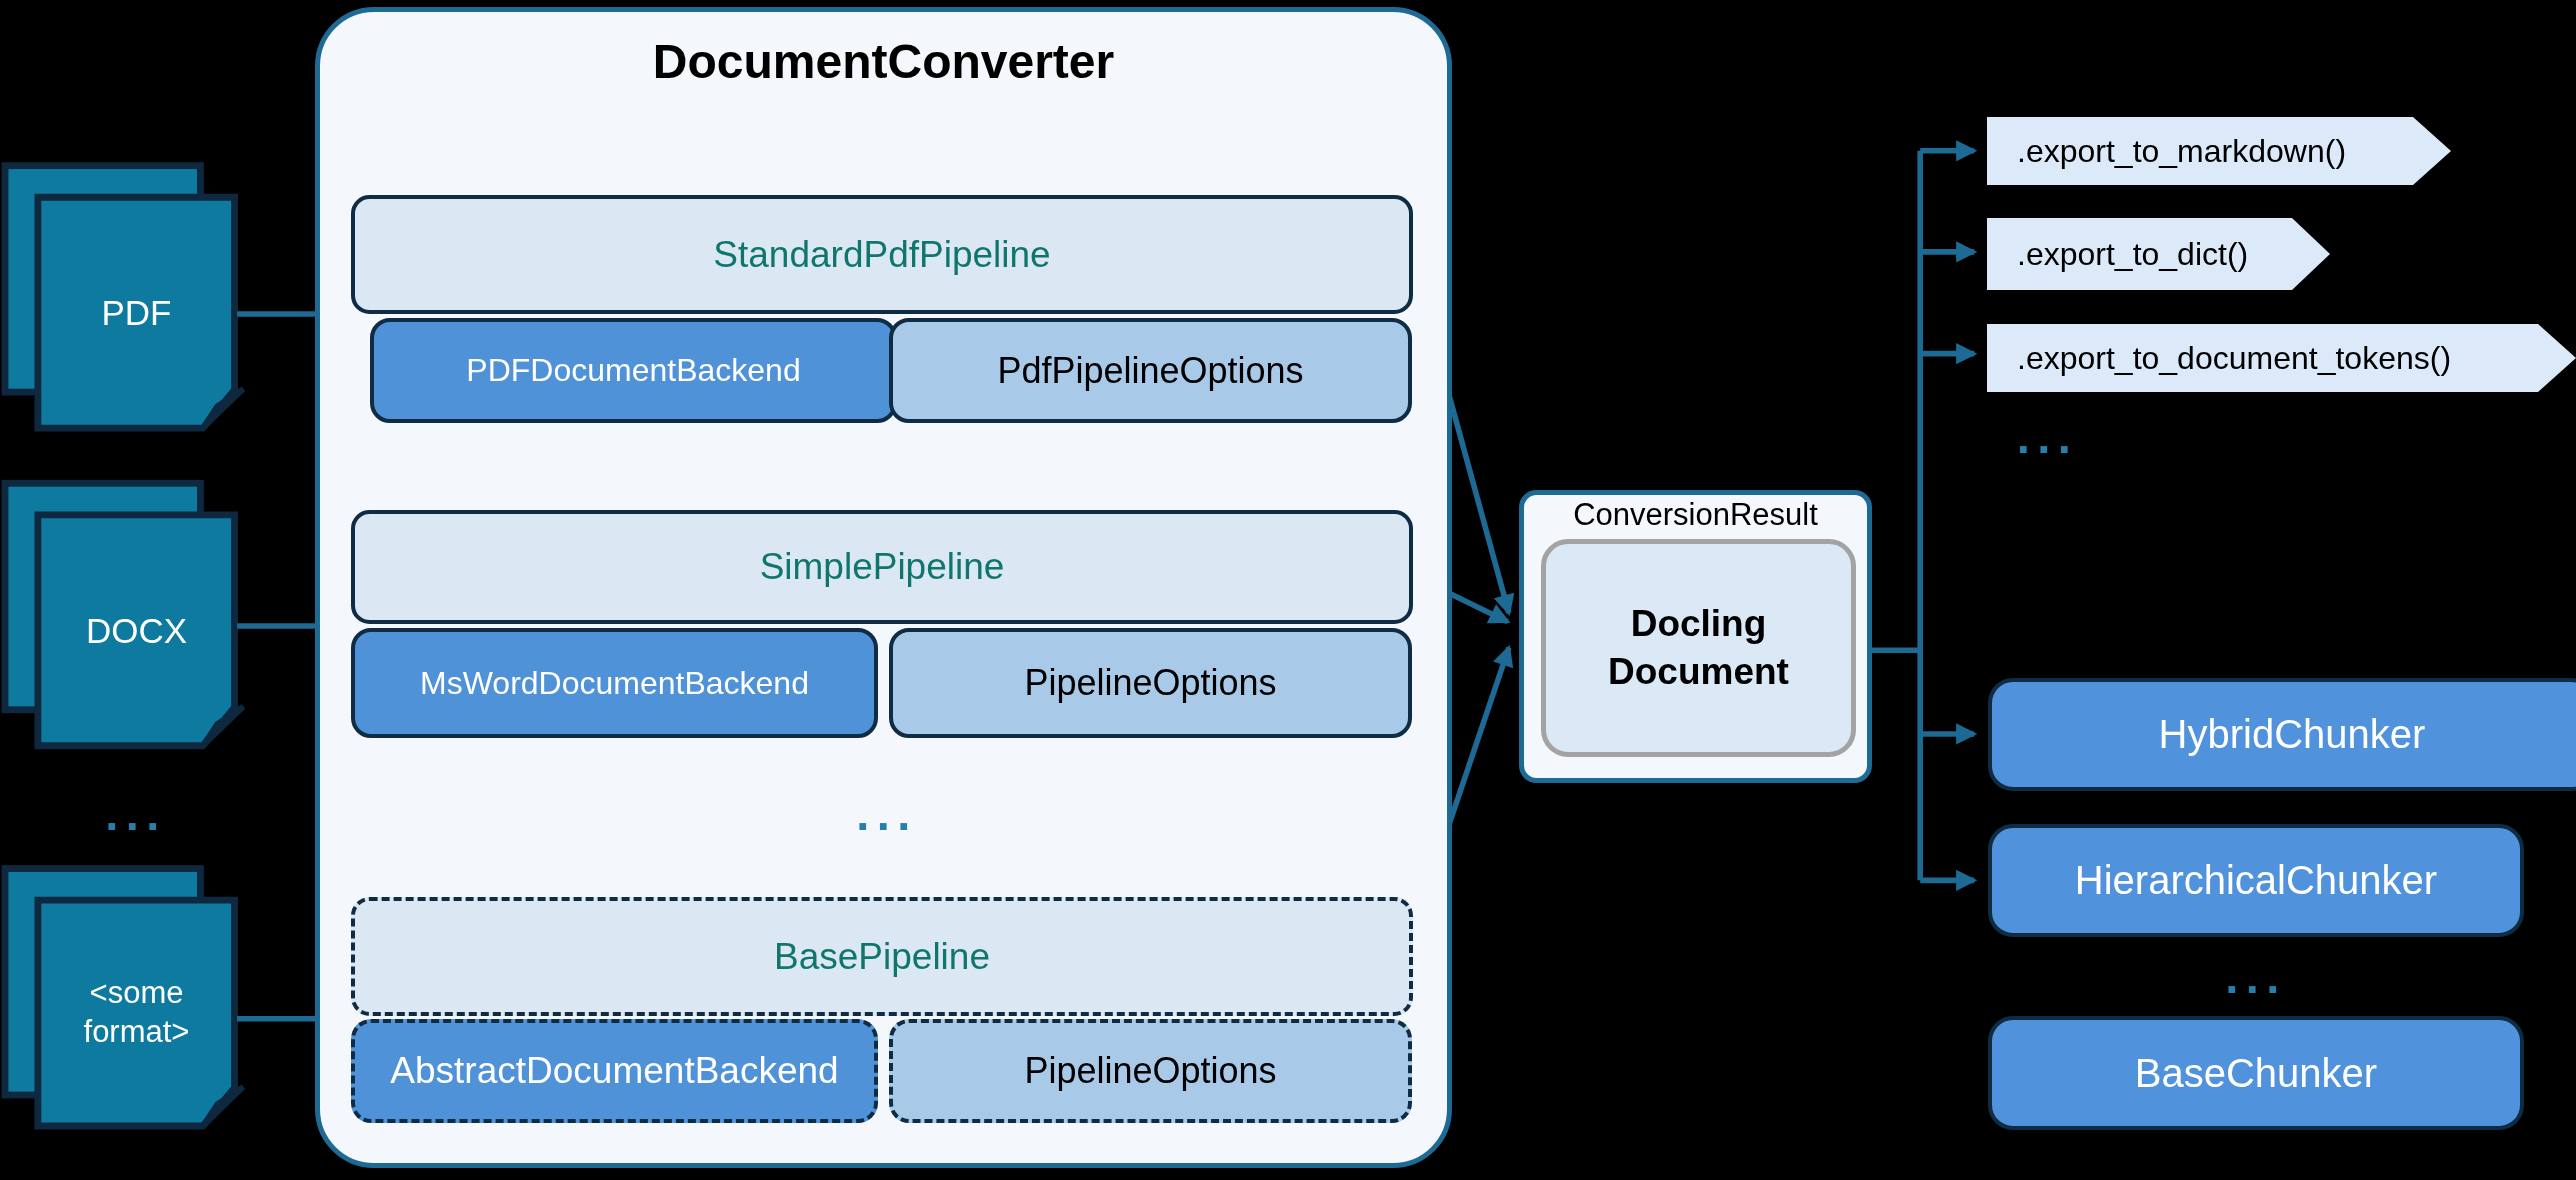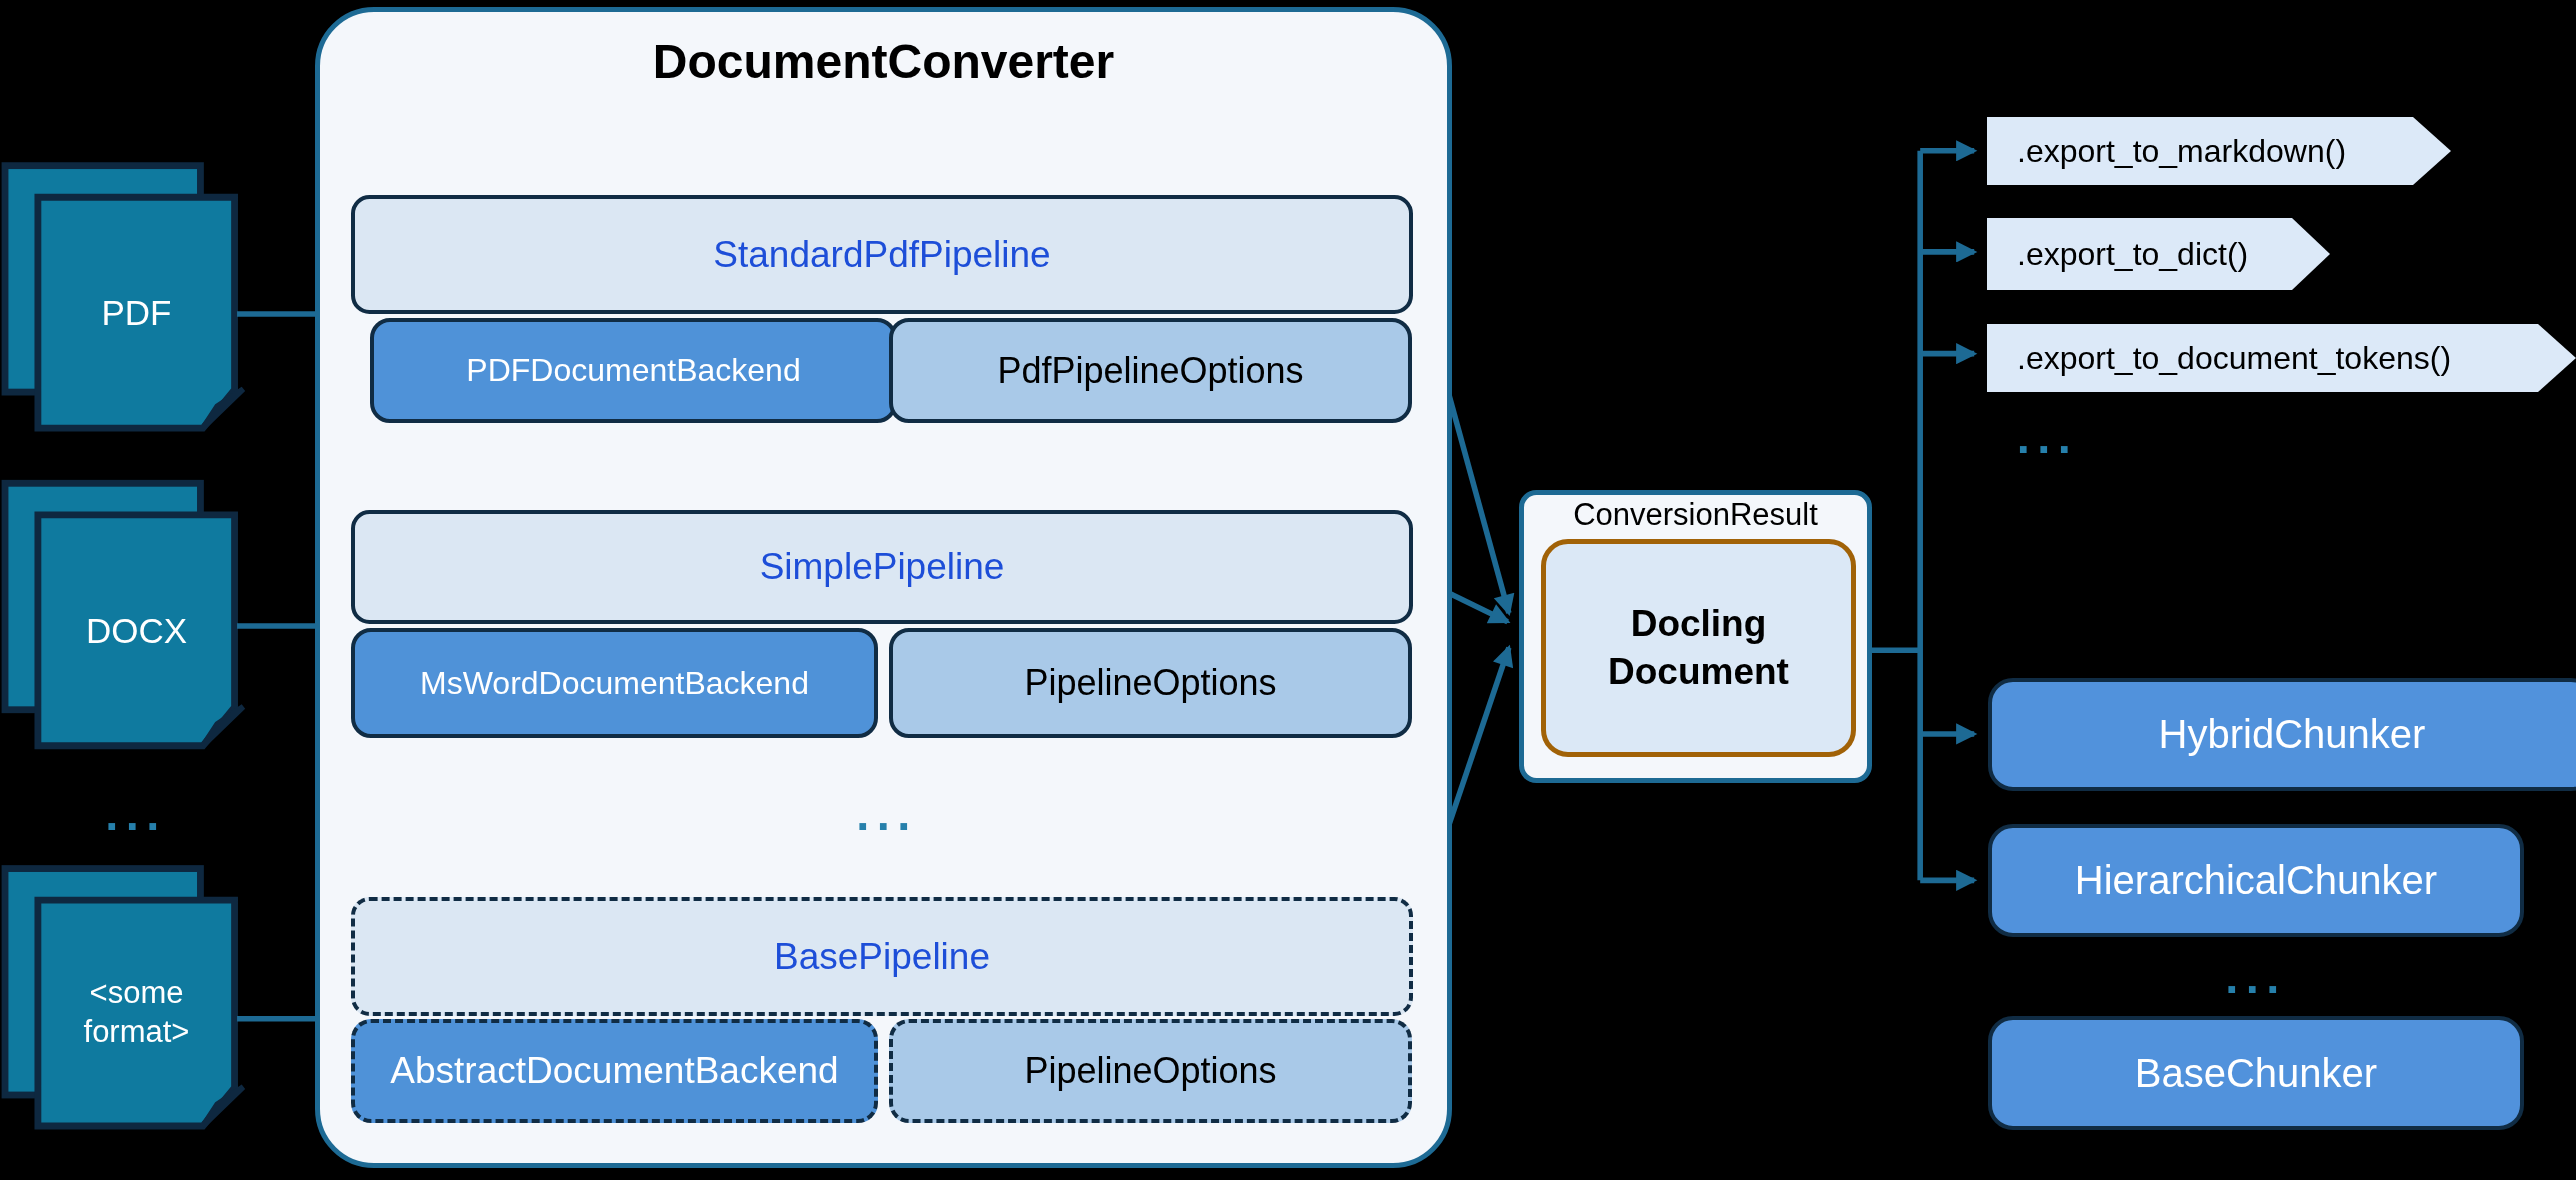--- a/index.html
+++ b/index.html
@@ -8,33 +8,33 @@
   .abs{position:absolute;box-sizing:border-box;}
   .center{display:flex;align-items:center;justify-content:center;text-align:center;}
 
   
   .converter{left:315px;top:7.4px;width:1137px;height:1161px;background:#f4f7fb;
              border:5px solid #1d6a94;border-radius:59px;}
   .conv-title{left:315px;top:31px;width:1137px;height:60px;font-size:48px;font-weight:bold;color:#000;}
 
   
   .pipe{background:#dbe7f3;border:4.3px solid #102c44;border-radius:18.6px;
-        font-size:37px;color:#1d4ed8;}
+        font-size:37px;color:#0f766e;}
   .backend{background:#4f92d8;border:4.3px solid #102c44;border-radius:20px;
            font-size:32px;color:#fff;}
   .options{background:#a9c9e8;border:4.3px solid #102c44;border-radius:20px;
            font-size:36px;color:#000;}
   .dashed{border-style:dashed;}
 
   
   .convresult{left:1519px;top:490px;width:353px;height:293px;background:#f4f7fb;
               border:5px solid #1d6a94;border-radius:17.4px;}
   .convresult-label{left:1519px;top:496px;width:353px;height:38px;font-size:31px;color:#000;}
   .docling{left:1541px;top:539px;width:315px;height:218px;background:#dbe8f6;
-           border:5px solid #a16207;border-radius:27px;font-size:37px;font-weight:bold;
+           border:5px solid #a3a3a3;border-radius:27px;font-size:37px;font-weight:bold;
            color:#000;line-height:1.3;padding:0 37px;}
 
   
   .tag{background:#dce9f8;color:#000;font-size:32px;display:flex;align-items:center;
        padding-left:30px;
        clip-path:polygon(0 0,calc(100% - 38px) 0,100% 50%,calc(100% - 38px) 100%,0 100%);}
 
   
   .chunker{background:#5192dc;border:4.3px solid #102c44;border-radius:25px;
            font-size:40px;color:#fff;}

